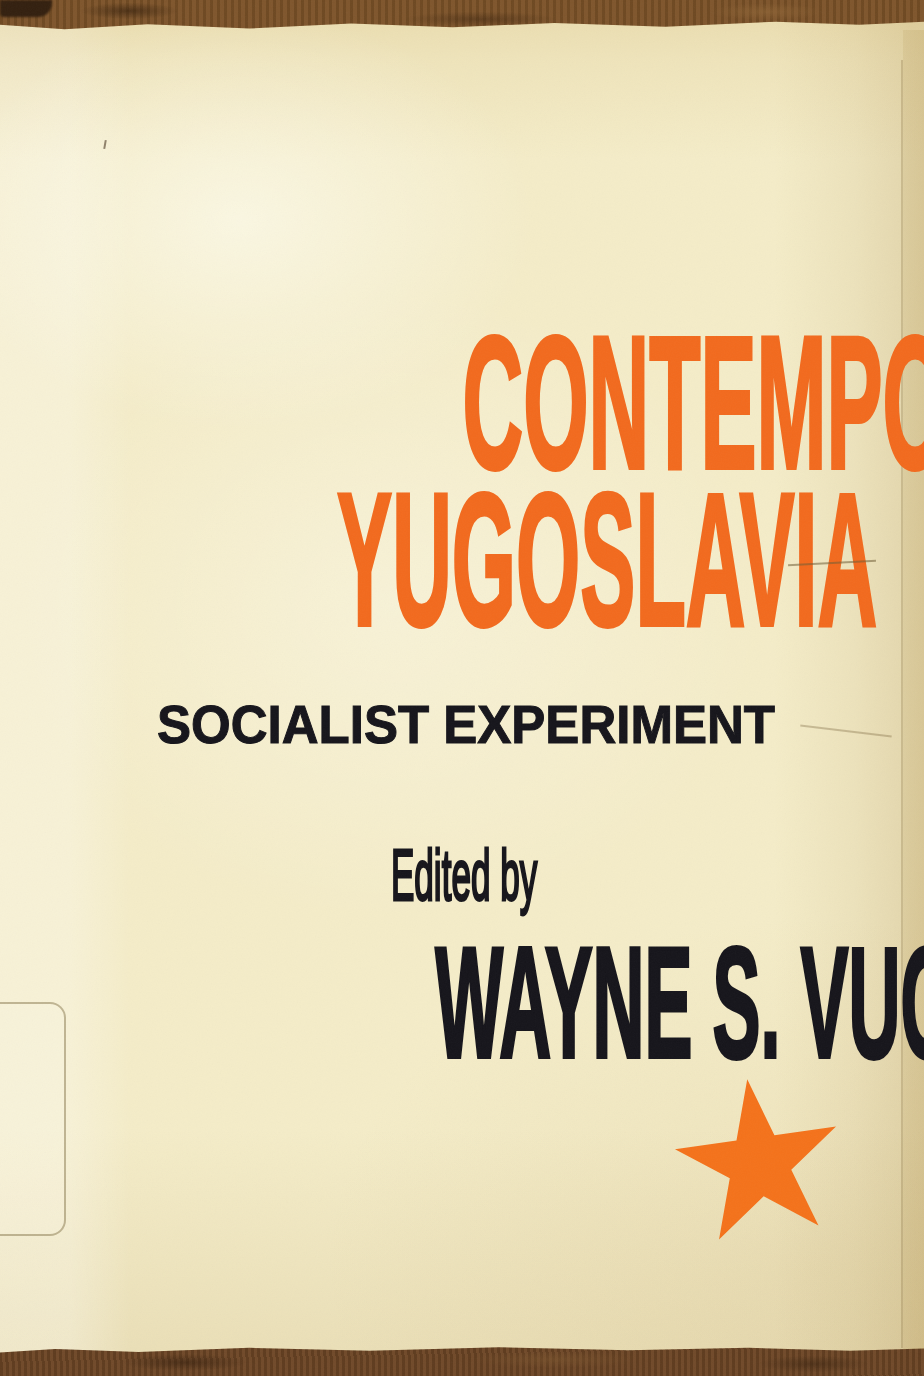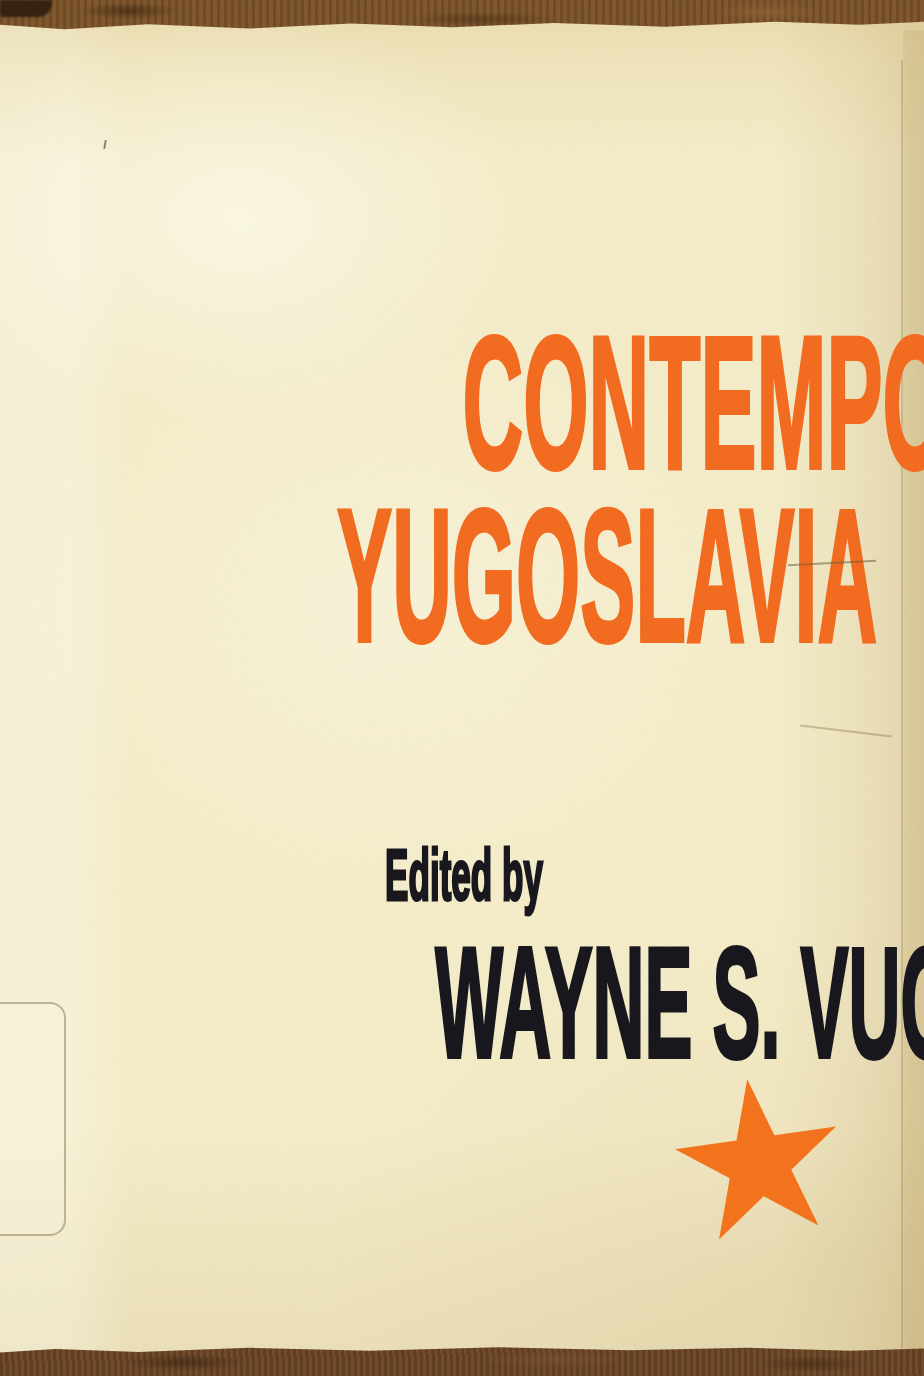--- a/index.html
+++ b/index.html
@@ -47,26 +47,26 @@
       radial-gradient(80px 12px at 88% 60%, rgba(44,26,10,.40), transparent 70%),
       repeating-linear-gradient(88deg, rgba(0,0,0,.12) 0 3px, rgba(255,255,255,.03) 3px 6px);
     clip-path:polygon(0 22%,6% 10%,15% 20%,27% 6%,40% 16%,54% 4%,68% 14%,81% 6%,92% 16%,100% 8%,100% 100%,0 100%);
   }
   
   .line{position:absolute;left:0;width:100%;text-align:center;line-height:1;white-space:nowrap;}
   .line > span{display:inline-block;white-space:nowrap;transform-origin:50% 50%;}
   .title-line{color:var(--title-orange,#f26a1e);font-weight:700;font-size:190px;}
   .title-line > span{-webkit-text-stroke:4px var(--title-orange,#f26a1e);}
   .title-1{top:307px;}
-  .title-2{top:480px;}
+  .title-2{top:464px;}
   .subtitle-line{color:var(--text-black,#16151b);font-weight:700;font-size:53px;}
   .subtitle-line > span{-webkit-text-stroke:1px var(--text-black,#16151b);}
   .subtitle-1{top:648px;}
   .subtitle-2{top:698px;}
-  .edited-line{top:839px;color:var(--text-black,#16151b);font-weight:700;font-size:72px;}
+  .edited-line{top:839px;color:var(--text-black,#16151b);font-weight:400;font-size:72px;}
   .edited-line > span{-webkit-text-stroke:3px var(--text-black,#16151b);}
   .name-line{top:923px;color:var(--text-black,#16151b);font-weight:700;font-size:158px;}
   .name-line > span{-webkit-text-stroke:4px var(--text-black,#16151b);}
   
   .star{position:absolute;left:668px;top:1066px;width:180px;height:180px;
     transform:rotate(-8deg);}
   
   .label-outline{position:absolute;left:-34px;top:1002px;width:96px;height:230px;
     border:2px solid rgba(122,104,60,.45);border-radius:16px;
     background:rgba(255,255,248,.10);}
@@ -88,20 +88,23 @@
   <div class="fold-zone"></div>
   <div class="crease-line"></div>
 
   <div class="line title-line title-1">
     <span style="transform: translateX(8px) scaleX(0.441959);">CONTEMPORARY</span>
   </div>
   <div class="line title-line title-2">
     <span style="transform: translateX(-14px) scaleX(0.434728);">YUGOSLAVIA</span>
   </div>
 
+  <div class="line subtitle-line subtitle-2">
+    <span style="transform: translateX(4px) scaleX(0.962687);">SOCIALIST EXPERIMENT</span>
+  </div>
 
   <div class="line edited-line">
     <span style="transform: translateX(2px) scaleX(0.487584);">Edited by</span>
   </div>
   <div class="line name-line">
     <span style="transform: translateX(9px) scaleX(0.4554);">WAYNE S. VUCINICH</span>
   </div>
 
   <svg class="star" viewBox="0 0 200 182" aria-hidden="true">
     <polygon points="100,5 121.3,70.6 190.4,70.7 134.5,111.2 155.8,176.9 100,136.3 44.2,176.9 65.5,111.2 9.7,70.7 78.7,70.6" fill="#f4721b"></polygon>

